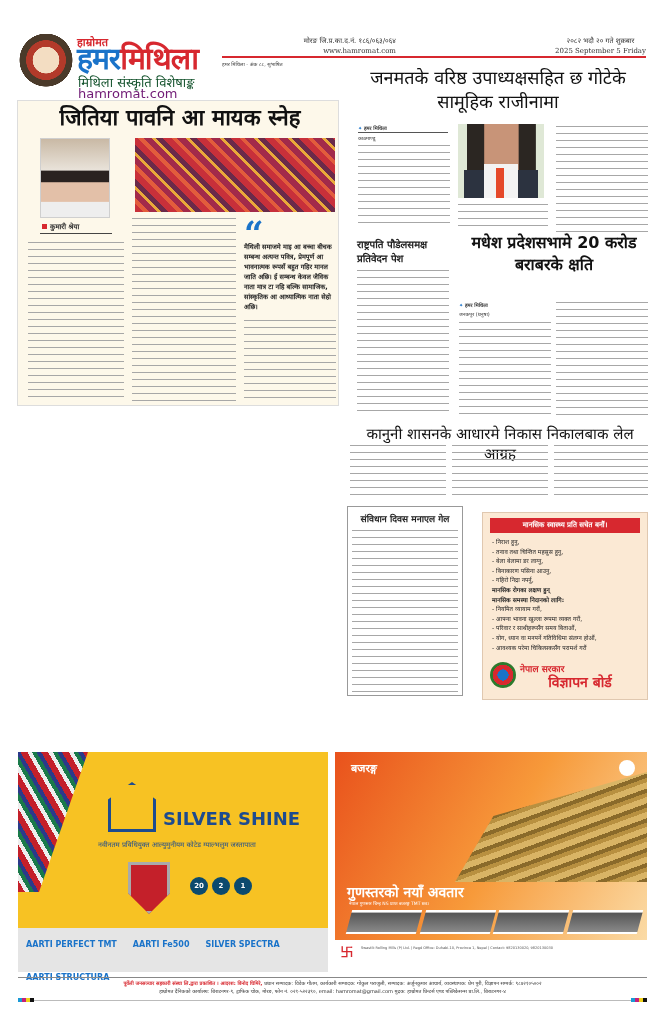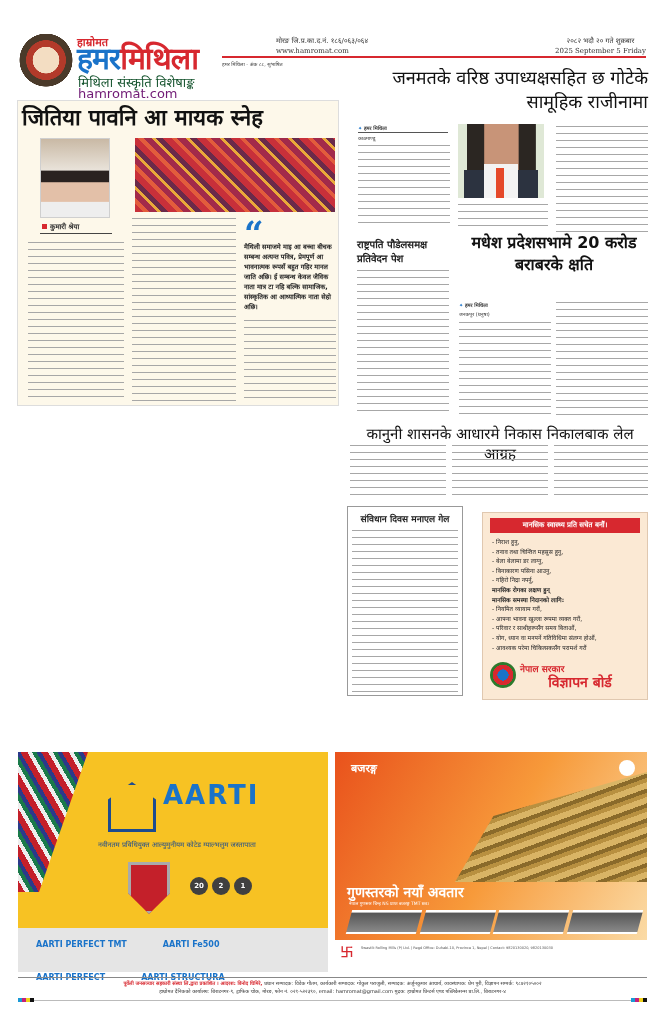--- a/index.html
+++ b/index.html
@@ -7,33 +7,33 @@
   .abs{position:absolute}
   .mast-logo{left:16px;top:34px;width:60px;height:58px;background:radial-gradient(circle at 50% 45%,#f3ddc2 0 30%,#b33a2a 31% 45%,#4a3a2a 46% 60%,#fff 61%)}
   .brand-small{left:77px;top:34px;font:bold 11px "DejaVu Sans",sans-serif;color:#1a73c9}
   .brand-small span{color:#d7282f}
   .brand-big{left:77px;top:42px;font:bold 30px "DejaVu Sans",sans-serif;color:#1a73c9;letter-spacing:-1px;line-height:34px}
   .brand-big span{color:#d7282f}
   .brand-sub{left:78px;top:73px;font:13px "DejaVu Sans",sans-serif;color:#14532d}
   .brand-url{left:78px;top:86px;font:13px "DejaVu Sans",sans-serif;color:#701a75}
   .red-rule{left:222px;top:56px;width:424px;height:2px;background:#d7282f}
   .issue{left:222px;top:61px;font:5px "DejaVu Sans",sans-serif;color:#333}
-  .reg{left:276px;top:36px;font:7px "DejaVu Serif",serif;color:#333;text-align:left;width:120px;line-height:10px}
+  .reg{left:276px;top:36px;font:7px "DejaVu Serif",serif;color:#333;text-align:right;width:120px;line-height:10px}
   .date{right:18px;top:36px;font:7px "DejaVu Serif",serif;color:#333;text-align:center;line-height:10px}
   .lead-box{left:17px;top:100px;width:322px;height:306px;background:#fdf8ea;border:1px solid #ddd}
-  .lead-title{left:22px;top:101px;width:316px;text-align:left;font:bold 22px "DejaVu Sans",sans-serif;color:#111}
+  .lead-title{left:22px;top:101px;width:316px;text-align:center;font:bold 22px "DejaVu Sans",sans-serif;color:#111}
   .author-photo{left:40px;top:138px;width:70px;height:80px;background:linear-gradient(#c9b9a5,#e9e3da 40%,#2a2220 41% 55%,#e3c0a8 56% 80%,#eee 81%);border:1px solid #cfcfcf}
   .byline{left:42px;top:222px;font:bold 7px "DejaVu Sans",sans-serif;color:#333}
   .byline .sq{display:inline-block;width:5px;height:5px;background:#d7282f;margin-right:3px}
   .hr1{left:40px;top:233px;width:72px;height:1px;background:#444}
   .lead-photo{left:135px;top:138px;width:200px;height:74px;background:repeating-linear-gradient(45deg,#c8303a 0 6px,#e25c3c 6px 10px,#a22a4a 10px 16px,#e9a83a 16px 19px,#6a2a4a 19px 24px)}
   .quote-icon{left:244px;top:218px;font:bold 34px "DejaVu Serif",serif;color:#1a73c9;line-height:30px}
   .pull-quote{left:244px;top:242px;width:92px;font:bold 6.5px "DejaVu Sans",sans-serif;line-height:10px;color:#222}
   .lines{background:repeating-linear-gradient(transparent 0 2px,#a7a7a7 2px 3px,transparent 3px 7px)}
-  .top-head{left:348px;top:66px;width:300px;text-align:right;font:18px "DejaVu Sans",sans-serif;color:#111;line-height:24px}
+  .top-head{left:348px;top:66px;width:300px;text-align:center;font:18px "DejaVu Sans",sans-serif;color:#111;line-height:24px}
   .kicker{font:bold 5px "DejaVu Sans",sans-serif;color:#333}
   .kicker .dot{color:#1a73c9}
   .politician{left:458px;top:124px;width:86px;height:74px;background:linear-gradient(90deg,#dfe8d6 0 10%,#2b2622 11% 30%,#c89478 31% 70%,#2b2622 71% 90%,#dfe8d6 91%)}
   .politician .tie{position:absolute;left:38px;top:44px;width:8px;height:30px;background:#e5492a}
   .politician .shirt{position:absolute;left:26px;top:40px;width:34px;height:34px;background:#f3f3f3}
   .politician .tie{z-index:2}
   .politician .suit{position:absolute;left:6px;top:46px;width:74px;height:28px;background:#2c3340}
   .sub-head1{left:357px;top:238px;font:bold 10px "DejaVu Sans",sans-serif;color:#222;line-height:14px;width:100px}
   .h-40{left:459px;top:232px;width:190px;text-align:center;font:bold 16px "DejaVu Sans",sans-serif;color:#111;line-height:22px}
   .legal-head{left:350px;top:423px;width:300px;text-align:center;font:15px "DejaVu Sans",sans-serif;color:#111}
@@ -46,23 +46,23 @@
   .np-emblem{left:490px;top:662px;width:26px;height:26px;border-radius:50%;background:radial-gradient(#1a73c9 0 30%,#d7282f 31% 55%,#2d7a2d 56%)}
   .np-1{left:520px;top:662px;width:120px;font:bold 9px "DejaVu Sans",sans-serif;color:#d7282f}
   .np-2{left:520px;top:672px;width:120px;text-align:center;font:bold 14px "DejaVu Sans",sans-serif;color:#d7282f}
   .aarti{left:18px;top:752px;width:310px;height:220px;background:#f7c223}
   .aarti .sheets{position:absolute;left:0;top:0;width:70px;height:140px;background:repeating-linear-gradient(60deg,#c4202a 0 6px,#eee 6px 10px,#1a7a4a 10px 14px,#2b3a8a 14px 18px);clip-path:polygon(0 0,100% 0,30% 100%,0 100%)}
   .aarti .house{position:absolute;left:90px;top:30px;width:48px;height:50px;border:3px solid #1d4b8f;clip-path:polygon(50% 0,100% 35%,100% 100%,0 100%,0 35%)}
   .aarti .name{position:absolute;left:145px;top:28px;font:bold 26px "DejaVu Sans",sans-serif;color:#1a73c9;letter-spacing:2px}
   .aarti .name2{position:absolute;left:145px;top:56px;font:bold 18px "DejaVu Sans",sans-serif;color:#1d4b8f}
   .aarti .tag{position:absolute;left:80px;top:88px;font:7px "DejaVu Sans",sans-serif;color:#1d4b8f}
   .aarti .shield{position:absolute;left:110px;top:110px;width:42px;height:52px;background:#c4202a;border:3px solid #aaa;clip-path:polygon(0 0,100% 0,100% 60%,50% 100%,0 60%)}
-  .aarti .b{position:absolute;top:125px;width:18px;height:18px;border-radius:50%;background:#404040;color:#fff;font:bold 7px "DejaVu Sans",sans-serif;text-align:center;line-height:18px}
+  .aarti .b{position:absolute;top:125px;width:18px;height:18px;border-radius:50%;background:#0c4a6e;color:#fff;font:bold 7px "DejaVu Sans",sans-serif;text-align:center;line-height:18px}
   .aarti .strip{position:absolute;left:0;top:176px;width:100%;height:44px;background:#e5e5e5}
-  .aarti .strip span{display:inline-block;margin:12px 18px;font:bold 8px "DejaVu Sans",sans-serif;color:#1a73c9}
+  .aarti .strip span{display:inline-block;margin:12px 8px;font:bold 8px "DejaVu Sans",sans-serif;color:#1a73c9}
   .bajrang{left:335px;top:752px;width:312px;height:220px;background:linear-gradient(120deg,#e9521c 0,#f79a3a 50%,#fbe1b0 100%)}
   .bajrang .logo{position:absolute;left:16px;top:8px;font:bold 11px "DejaVu Sans",sans-serif;color:#fff}
   .bajrang .ns{position:absolute;right:12px;top:8px;width:16px;height:16px;border-radius:50%;background:#fff}
   .bajrang .rods{position:absolute;left:120px;top:20px;width:192px;height:110px;background:repeating-linear-gradient(-20deg,#8a6a2a 0 4px,#d9b465 4px 10px,#b89040 10px 14px);clip-path:polygon(20% 40%,100% 0,100% 100%,0 100%)}
   .bajrang .slogan{position:absolute;left:12px;top:130px;font:bold 14px "DejaVu Sans",sans-serif;color:#fff}
   .bajrang .sm{position:absolute;left:14px;top:148px;font:4.5px "DejaVu Sans",sans-serif;color:#fff}
   .bajrang .prods{position:absolute;left:14px;top:158px;width:290px;height:24px;display:flex;gap:4px}
   .bajrang .prods div{flex:1;background:linear-gradient(#fff 0,#fff 10%,#555 11%,#888 90%,#fff 91%);transform:skewX(-15deg)}
   .bajrang .foot{position:absolute;left:0;top:188px;width:100%;height:32px;background:#fff;font:3.5px "DejaVu Sans",sans-serif;color:#555;padding:6px 0 0 26px}
   .bajrang .sw{position:absolute;left:6px;top:192px;font:bold 12px "DejaVu Sans",sans-serif;color:#d7282f}
@@ -151,28 +151,28 @@
   <div>- योग, ध्यान वा मनपर्ने गतिविधिमा संलग्न होऔं,</div>
   <div>- आवश्यक परेमा चिकित्सकसँग परामर्श गरौं</div>
 </div>
 <div class="abs np-emblem"></div>
 <div class="abs np-1">नेपाल सरकार</div>
 <div class="abs np-2">विज्ञापन बोर्ड</div>
 
 <div class="abs aarti">
   <div class="sheets"></div>
   <div class="house"></div>
-  <div class="name">AARTI</div>
+  <div class="name2">SILVER SHINE</div>
   <div class="tag">नवीनतम प्रविधियुक्त आल्युमुनीयम कोटेड ग्याल्भलुम जस्तापाता</div>
   <div class="shield"></div>
   <div class="b" style="left:172px">20</div>
   <div class="b" style="left:194px">2</div>
   <div class="b" style="left:216px">1</div>
   <div class="strip">
-    <span>AARTI PERFECT TMT</span><span>AARTI Fe500</span><span>AARTI PERFECT</span><span>AARTI STRUCTURA</span>
+    <span>AARTI PERFECT TMT</span><span>AARTI Fe500</span><span>SILVER SPECTRA</span><span>AARTI STRUCTURA</span>
   </div>
 </div>
 
 <div class="abs bajrang">
   <div class="logo">बजरङ्ग</div>
   <div class="ns"></div>
   <div class="rods"></div>
   <div class="slogan">गुणस्तरको नयाँ अवतार</div>
   <div class="sm">नेपाल गुणस्तर चिन्ह NS प्राप्त बजरङ्ग TMT छड।</div>
   <div class="prods">

